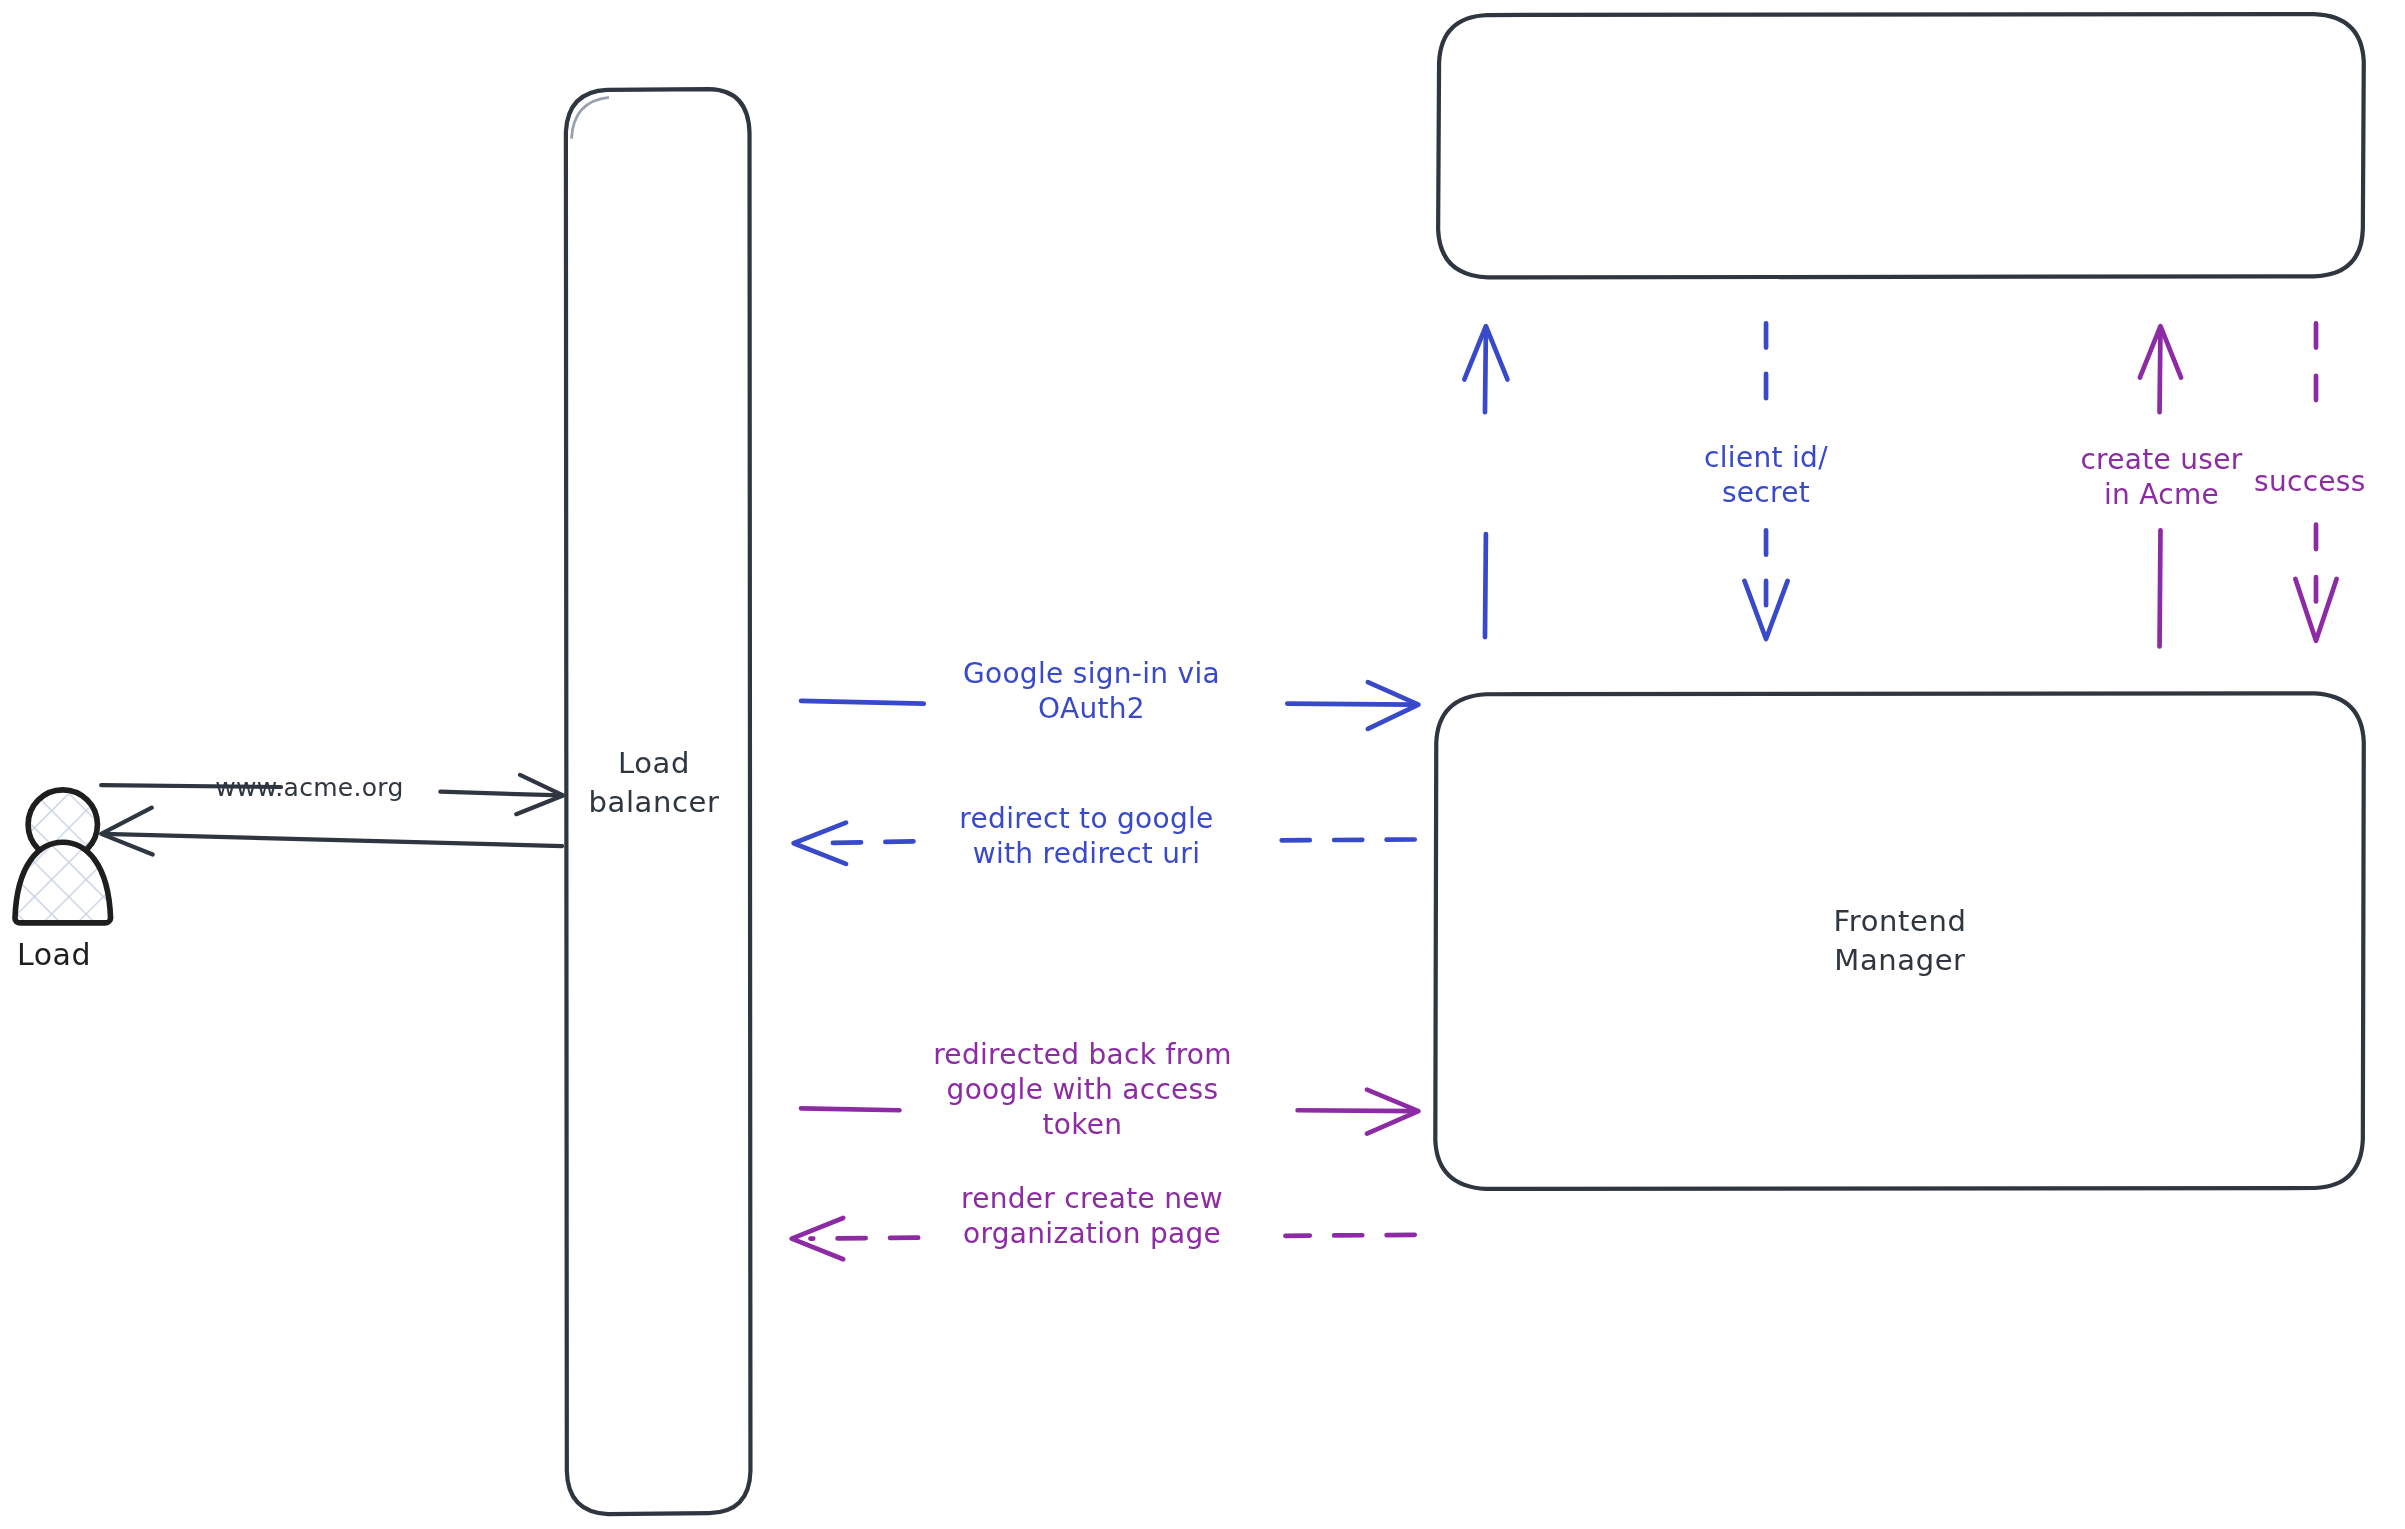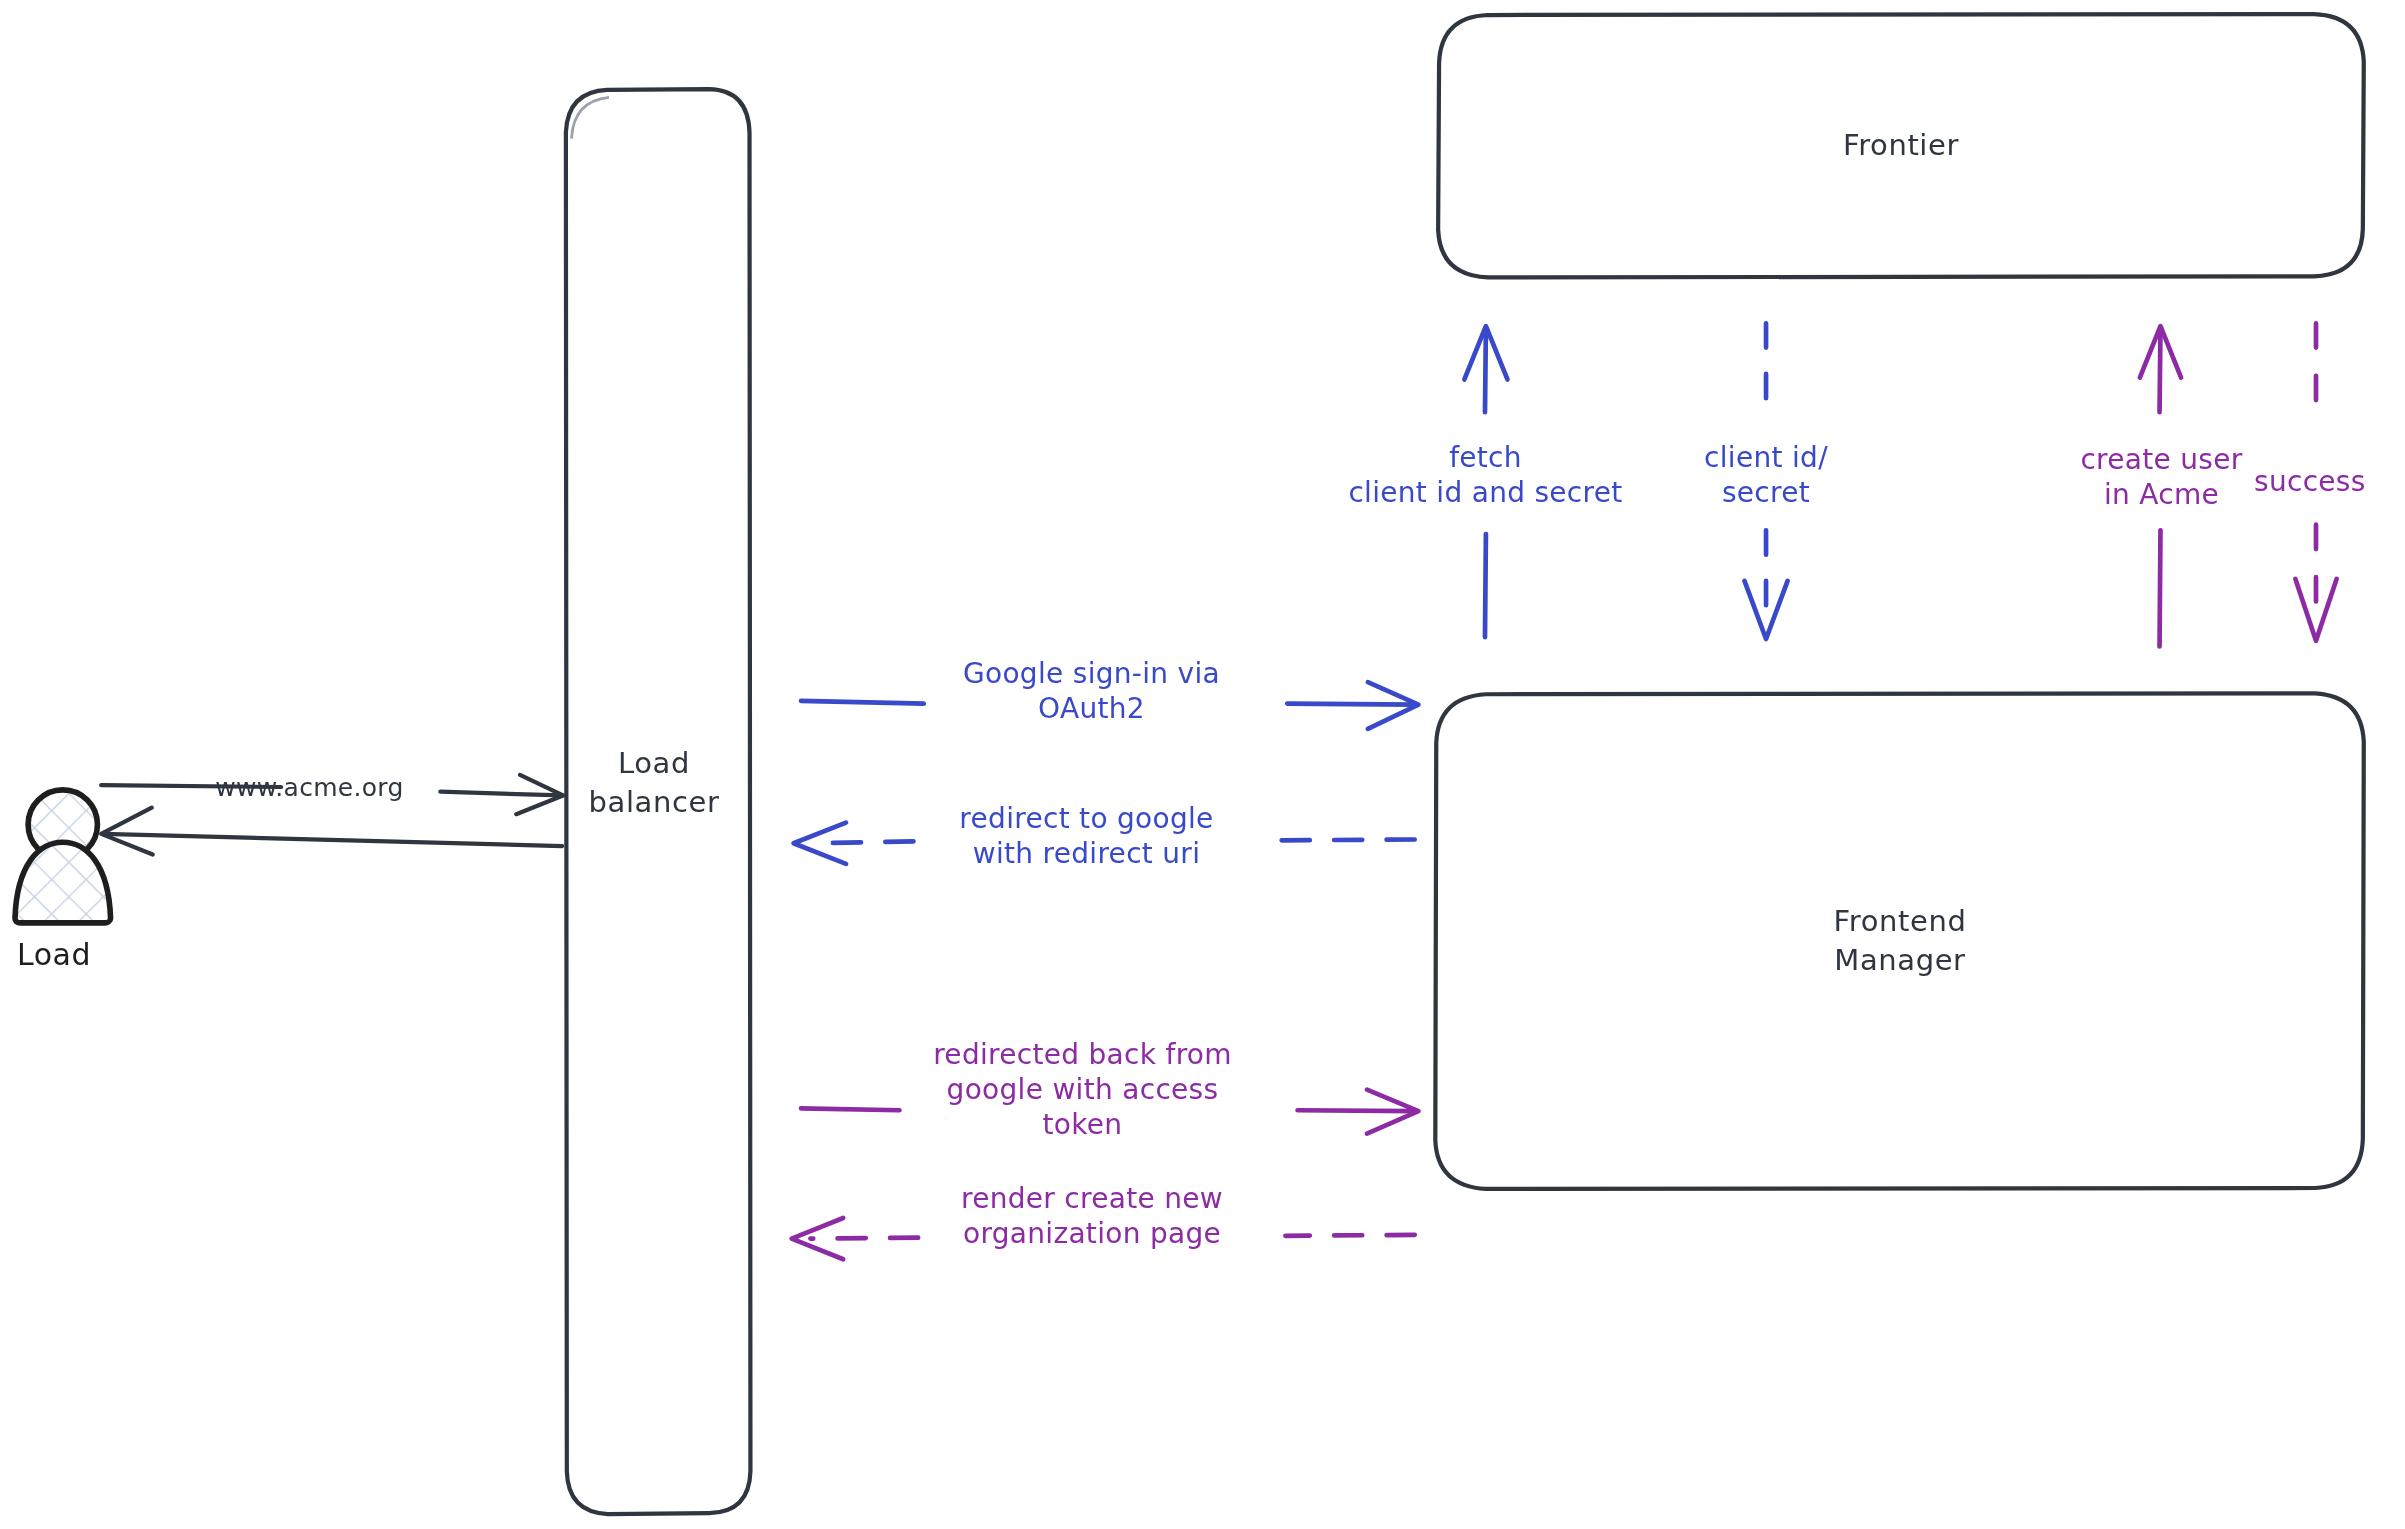--- a/index.html
+++ b/index.html
@@ -144,42 +144,39 @@
       <path d="M 2472 560 L 2472 672" fill="none" stroke="#8c2ba3" stroke-width="5" stroke-linecap="round" stroke-dasharray="26 30"></path>
       <path d="M 2450 618 L 2472 684 L 2494 618" fill="none" stroke="#8c2ba3" stroke-width="5" stroke-linecap="round" stroke-linejoin="round"></path>
     </g>
   </svg>
 
   <div class="actor-caption" style="left:17px; top:937px;">Load</div>
 
   <div class="node-label" style="left:566px; top:744px; width:176px;">Load
 balancer</div>
 
-  <div class="node-label" style="left:1438px; top:126px; width:926px;">Frontier</div>
 
   <div class="node-label" style="left:1436px; top:902px; width:928px;">Frontend
 Manager</div>
 
   <div class="edge-label dark" style="left:169px; top:770px; width:281px; font-size:25px;">www.acme.org</div>
 
   <div class="edge-label blue" style="left:904px; top:656px; width:375px;">Google sign-in via
 OAuth2</div>
 
   <div class="edge-label blue" style="left:899px; top:801px; width:375px;">redirect to google
 with redirect uri</div>
 
   <div class="edge-label purple" style="left:895px; top:1181px; width:394px;">render create new
 organization page</div>
 
   <div class="edge-label purple" style="left:881px; top:1037px; width:403px;">redirected back from
 google with access
 token</div>
 
-  <div class="edge-label blue" style="left:1298px; top:440px; width:375px;">fetch
-client id and secret</div>
 
   <div class="edge-label blue" style="left:1656px; top:440px; width:220px;">client id/
 secret</div>
 
   <div class="edge-label purple" style="left:2035px; top:442px; width:253px;">create user
 in Acme</div>
 
   <div class="edge-label purple" style="left:2254px; top:464px; width:150px; text-align:left;">success</div>
 
 </div>

